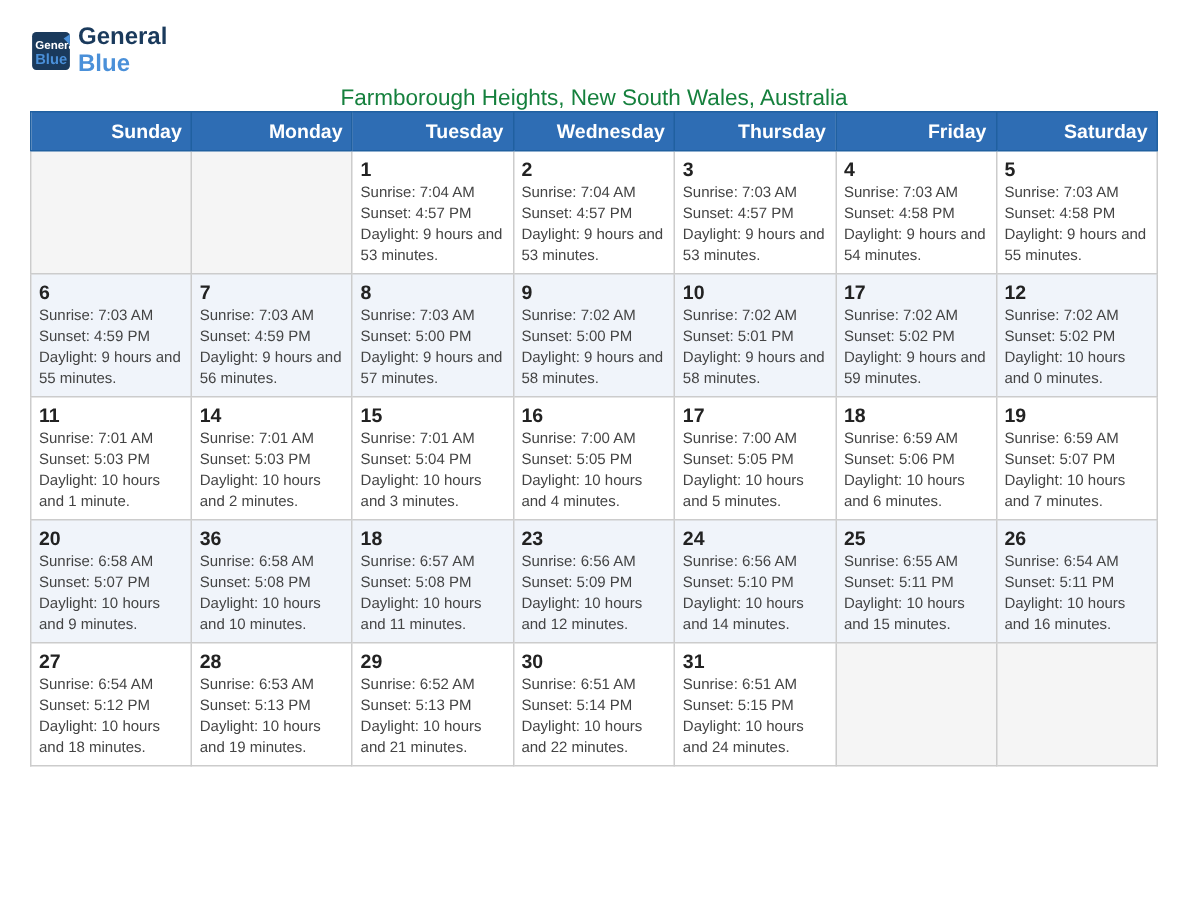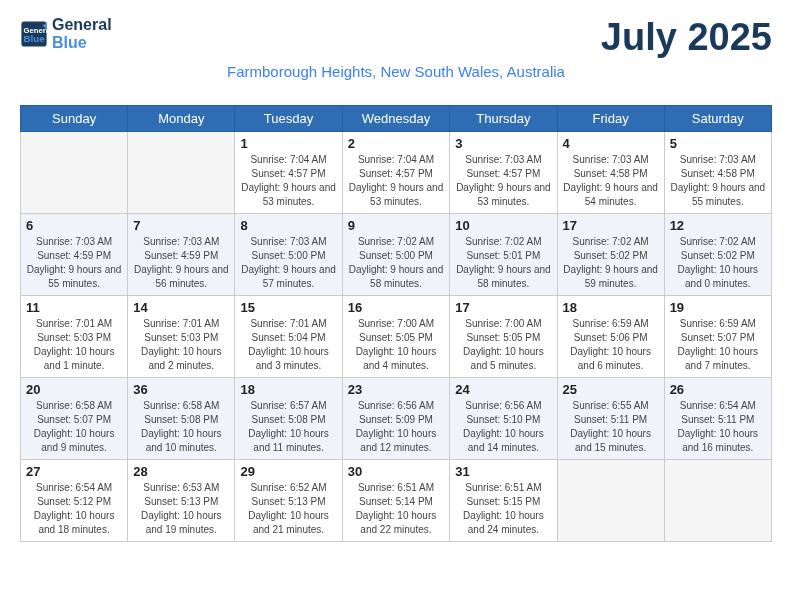--- a/index.html
+++ b/index.html
@@ -27,35 +27,35 @@
     }
     .month-title {
       font-size: 38px;
       font-weight: bold;
       color: #1a3a5c;
       text-align: right;
     }
     .subtitle {
       text-align: center;
       font-size: 15px;
-      color: #3b82f6;
-      margin-bottom: 25px;
+      color: #15803d;
+      margin-bottom: 0;
     }
     .calendar {
       width: 100%;
       border-collapse: collapse;
       border: 1px solid #ccc;
     }
     .calendar th {
       background: #2e6db4;
       color: #fff;
       font-size: 13px;
-      font-weight: normal;
+      font-weight: bold;
       padding: 5px 6px;
-      text-align: center;
+      text-align: right;
       border: 1px solid #2060a0;
     }
     .calendar td {
       vertical-align: top;
       border: 1px solid #ccc;
       padding: 4px 5px;
       width: 108px;
       min-height: 80px;
       font-size: 10.5px;
       color: #333;
@@ -68,21 +68,20 @@
       font-size: 13px;
       font-weight: bold;
       color: #222;
       display: block;
       margin-bottom: 2px;
     }
     .day-info {
       font-size: 10px;
       color: #444;
       line-height: 1.4;
-      text-align: center;
     }
     .row-shaded td {
       background: #f0f4fa;
     }
   </style>
 </head>
 <body>
 
 <div class="header-row">
   <div class="logo">
@@ -90,21 +89,20 @@
       <rect x="2" y="2" width="36" height="36" rx="4" fill="#1a3a5c"></rect>
       <text x="5" y="18" font-family="Arial" font-weight="bold" font-size="11" fill="white">General</text>
       <text x="5" y="32" font-family="Arial" font-weight="bold" font-size="14" fill="#4a90d9">Blue</text>
       <polygon points="32,8 38,4 38,14" fill="#4a90d9"></polygon>
     </svg>
     <div>
       <div style="font-size:16px;font-weight:bold;color:#1a3a5c;line-height:1.15;">General</div>
       <div style="font-size:16px;font-weight:bold;color:#4a90d9;line-height:1.15;">Blue</div>
     </div>
   </div>
-  <div class="month-title">July 2025</div>
 </div>
 
 <div class="subtitle">Farmborough Heights, New South Wales, Australia</div>
 
 <table class="calendar">
   <thead>
     <tr>
     <th>Sunday</th>
         <th>Monday</th>
         <th>Tuesday</th>

